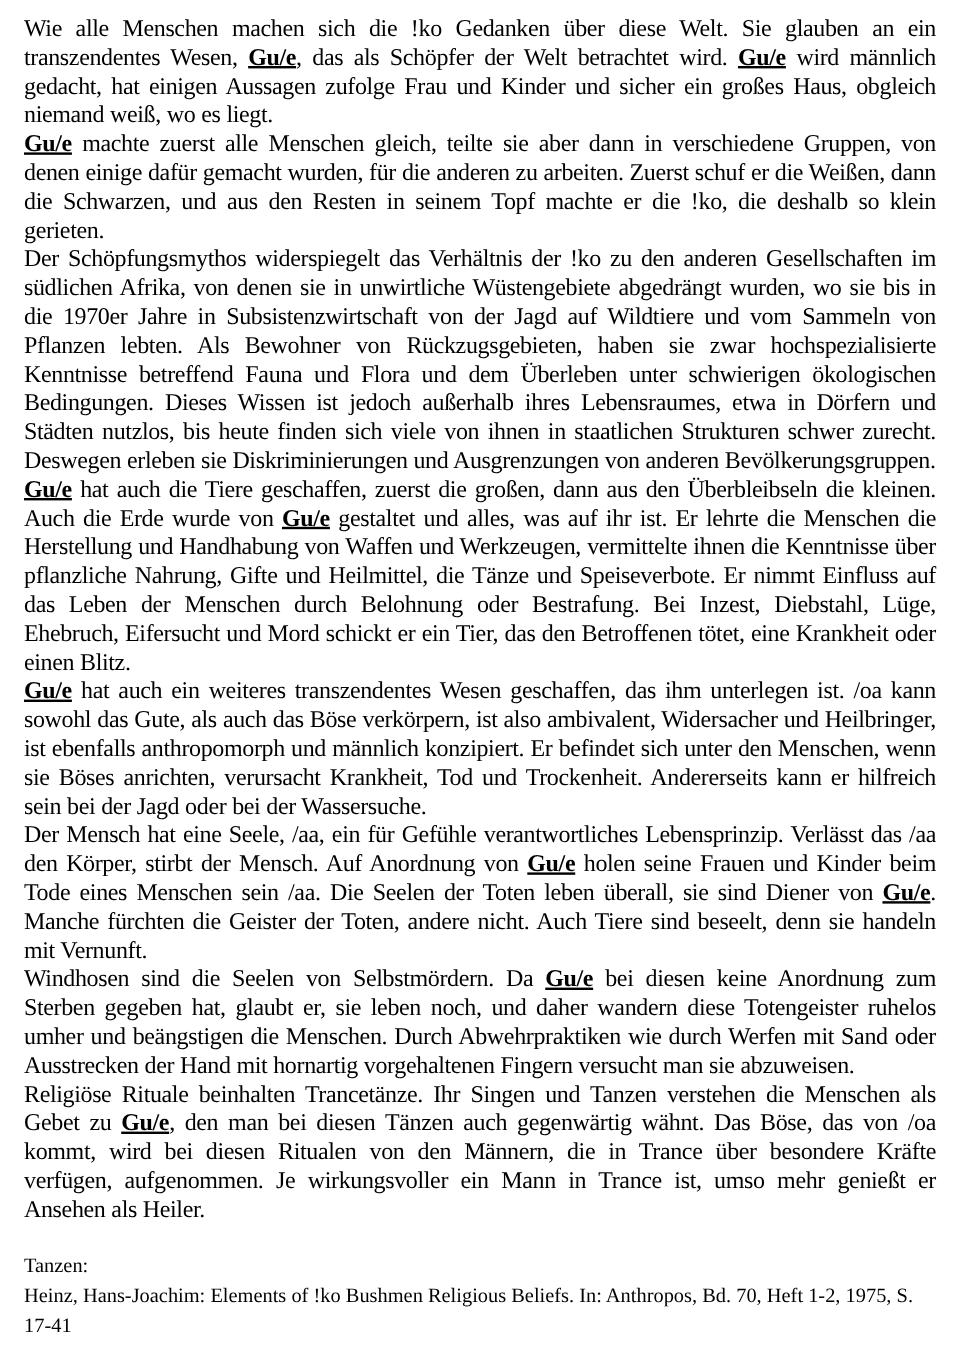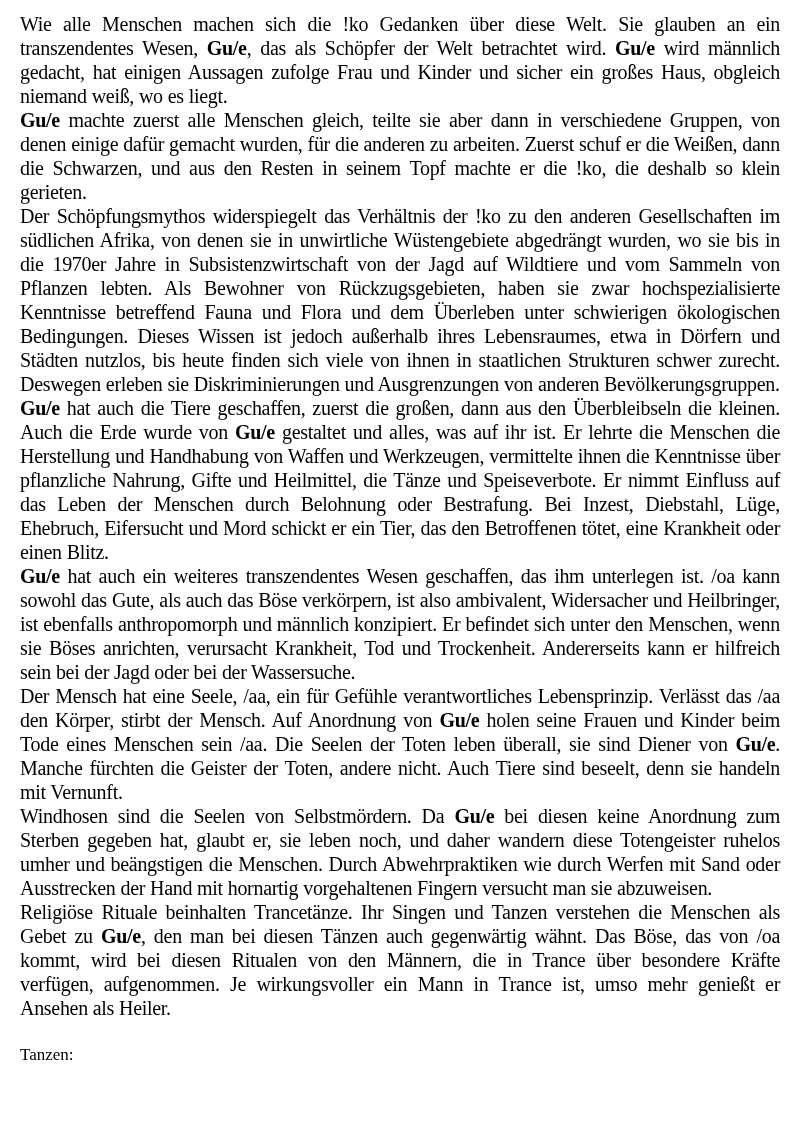--- a/index.html
+++ b/index.html
@@ -24,20 +24,21 @@
     font-size: 20px;
     line-height: 24px;
     text-align: justify;
     letter-spacing: -0.3px;
     word-spacing: 0.2px;
     hyphens: none;
     color: #000000;
   }
   .bold-term {
     font-weight: bold;
+    text-decoration: underline;
   }
   .source-block {
     margin-top: 22px;
     font-size: 17px;
     line-height: 25px;
     text-align: left;
     color: #000000;
   }
   .source-label {
     display: block;
@@ -55,14 +56,15 @@
       <p class="para"><span class="bold-term">Gu/e</span><span> machte zuerst alle Menschen gleich, teilte sie aber dann in verschiedene Gruppen, von denen einige dafür gemacht wurden, für die anderen zu arbeiten. Zuerst schuf er die Weißen, dann die Schwarzen, und aus den Resten in seinem Topf machte er die !ko, die deshalb so klein gerieten.</span></p>
       <p class="para"><span>Der Schöpfungsmythos widerspiegelt das Verhältnis der !ko zu den anderen Gesellschaften im südlichen Afrika, von denen sie in unwirtliche Wüstengebiete abgedrängt wurden, wo sie bis in die 1970er Jahre in Subsistenzwirtschaft von der Jagd auf Wildtiere und vom Sammeln von Pflanzen lebten. Als Bewohner von Rückzugsgebieten, haben sie zwar hochspezialisierte Kenntnisse betreffend Fauna und Flora und dem Überleben unter schwierigen ökologischen Bedingungen. Dieses Wissen ist jedoch außerhalb ihres Lebensraumes, etwa in Dörfern und Städten nutzlos, bis heute finden sich viele von ihnen in staatlichen Strukturen schwer zurecht. Deswegen erleben sie Diskriminierungen und Ausgrenzungen von anderen Bevölkerungsgruppen.</span></p>
       <p class="para"><span class="bold-term">Gu/e</span><span> hat auch die Tiere geschaffen, zuerst die großen, dann aus den Überbleibseln die kleinen. Auch die Erde wurde von </span><span class="bold-term">Gu/e</span><span> gestaltet und alles, was auf ihr ist. Er lehrte die Menschen die Herstellung und Handhabung von Waffen und Werkzeugen, vermittelte ihnen die Kenntnisse über pflanzliche Nahrung, Gifte und Heilmittel, die Tänze und Speiseverbote. Er nimmt Einfluss auf das Leben der Menschen durch Belohnung oder Bestrafung. Bei Inzest, Diebstahl, Lüge, Ehebruch, Eifersucht und Mord schickt er ein Tier, das den Betroffenen tötet, eine Krankheit oder einen Blitz.</span></p>
       <p class="para"><span class="bold-term">Gu/e</span><span> hat auch ein weiteres transzendentes Wesen geschaffen, das ihm unterlegen ist. /oa kann sowohl das Gute, als auch das Böse verkörpern, ist also ambivalent, Widersacher und Heilbringer, ist ebenfalls anthropomorph und männlich konzipiert. Er befindet sich unter den Menschen, wenn sie Böses anrichten, verursacht Krankheit, Tod und Trockenheit. Andererseits kann er hilfreich sein bei der Jagd oder bei der Wassersuche.</span></p>
       <p class="para"><span>Der Mensch hat eine Seele, /aa, ein für Gefühle verantwortliches Lebensprinzip. Verlässt das /aa den Körper, stirbt der Mensch. Auf Anordnung von </span><span class="bold-term">Gu/e</span><span> holen seine Frauen und Kinder beim Tode eines Menschen sein /aa. Die Seelen der Toten leben überall, sie sind Diener von </span><span class="bold-term">Gu/e</span><span>. Manche fürchten die Geister der Toten, andere nicht. Auch Tiere sind beseelt, denn sie handeln mit Vernunft.</span></p>
       <p class="para"><span>Windhosen sind die Seelen von Selbstmördern. Da </span><span class="bold-term">Gu/e</span><span> bei diesen keine Anordnung zum Sterben gegeben hat, glaubt er, sie leben noch, und daher wandern diese Totengeister ruhelos umher und beängstigen die Menschen. Durch Abwehrpraktiken wie durch Werfen mit Sand oder Ausstrecken der Hand mit hornartig vorgehaltenen Fingern versucht man sie abzuweisen.</span></p>
       <p class="para"><span>Religiöse Rituale beinhalten Trancetänze. Ihr Singen und Tanzen verstehen die Menschen als Gebet zu </span><span class="bold-term">Gu/e</span><span>, den man bei diesen Tänzen auch gegenwärtig wähnt. Das Böse, das von /oa kommt, wird bei diesen Ritualen von den Männern, die in Trance über besondere Kräfte verfügen, aufgenommen. Je wirkungsvoller ein Mann in Trance ist, umso mehr genießt er Ansehen als Heiler.</span></p>
     </div>
   <div class="source-block">
     <span class="source-label">Tanzen:</span>
+    <span class="source-citation">Heinz, Hans-Joachim: Elements of !ko Bushmen Religious Beliefs. In: Anthropos, Bd. 70, Heft 1-2, 1975, S. 17-41</span>
   </div>
 </div>
 
 </body></html>

